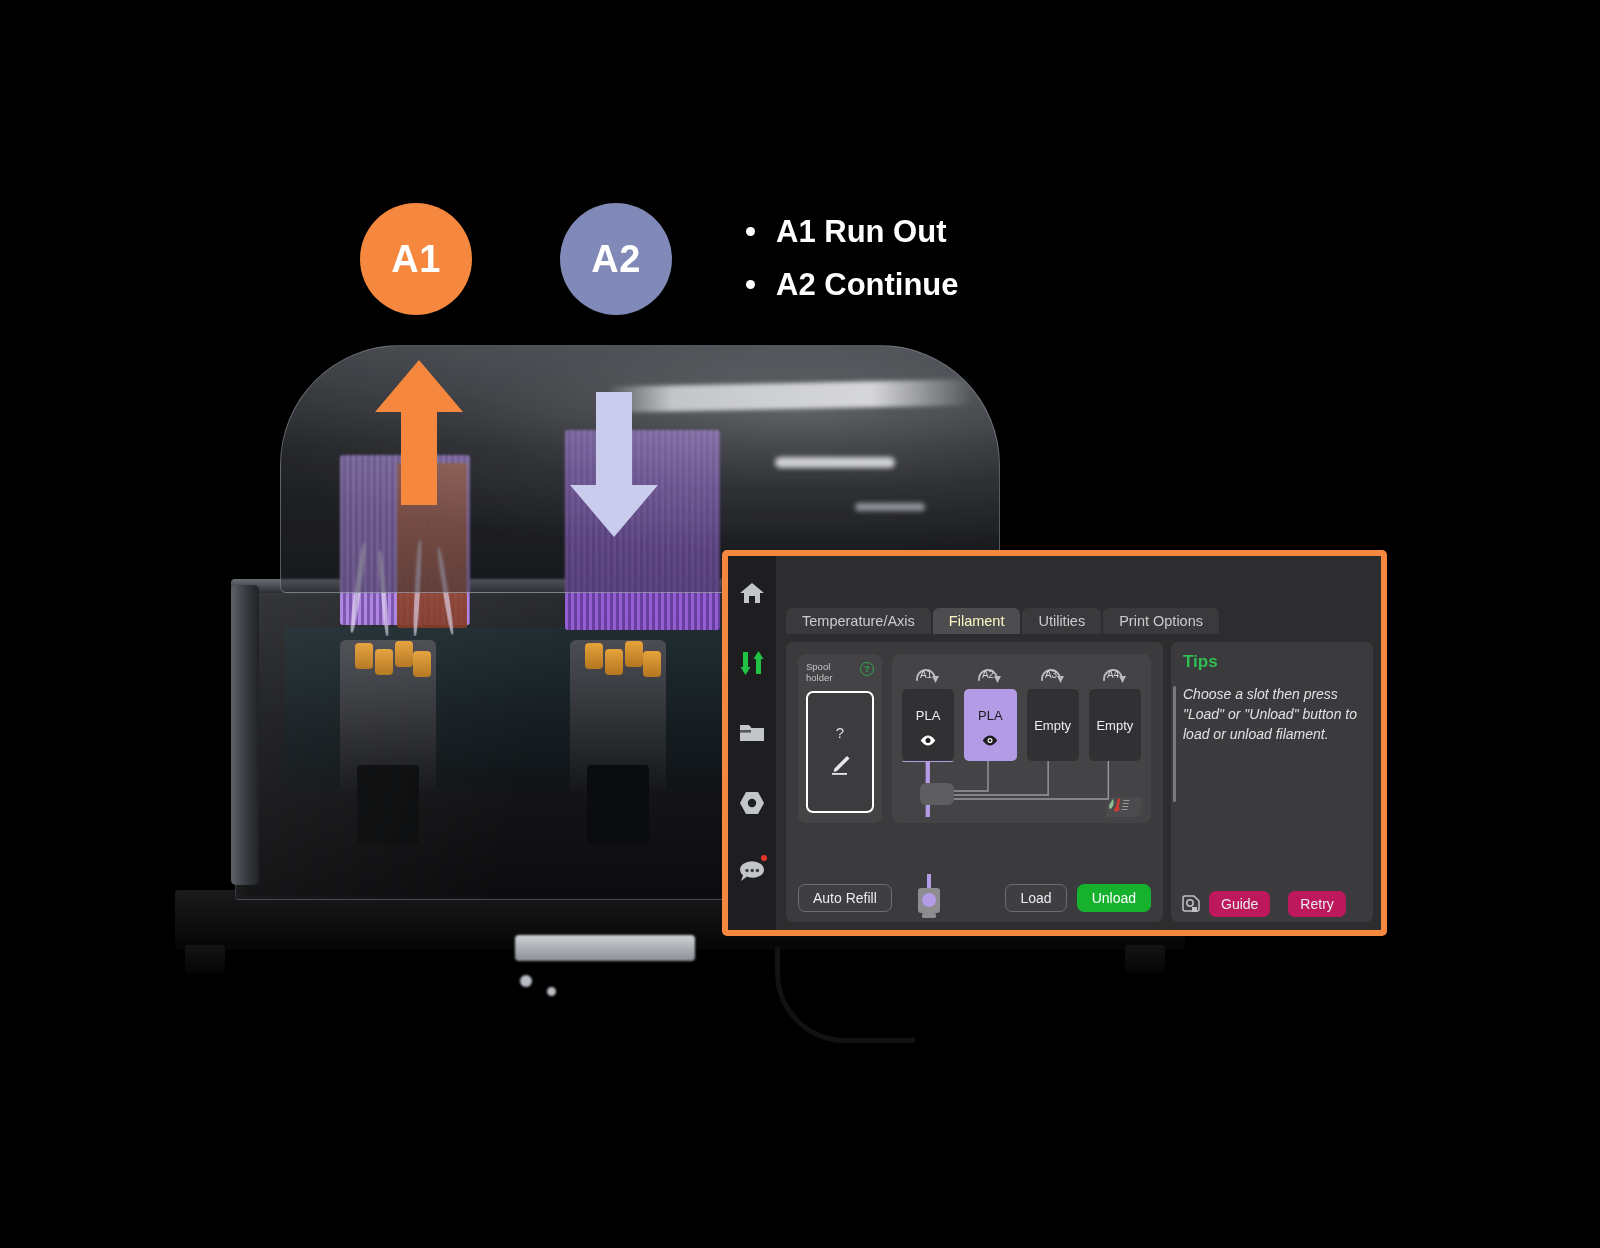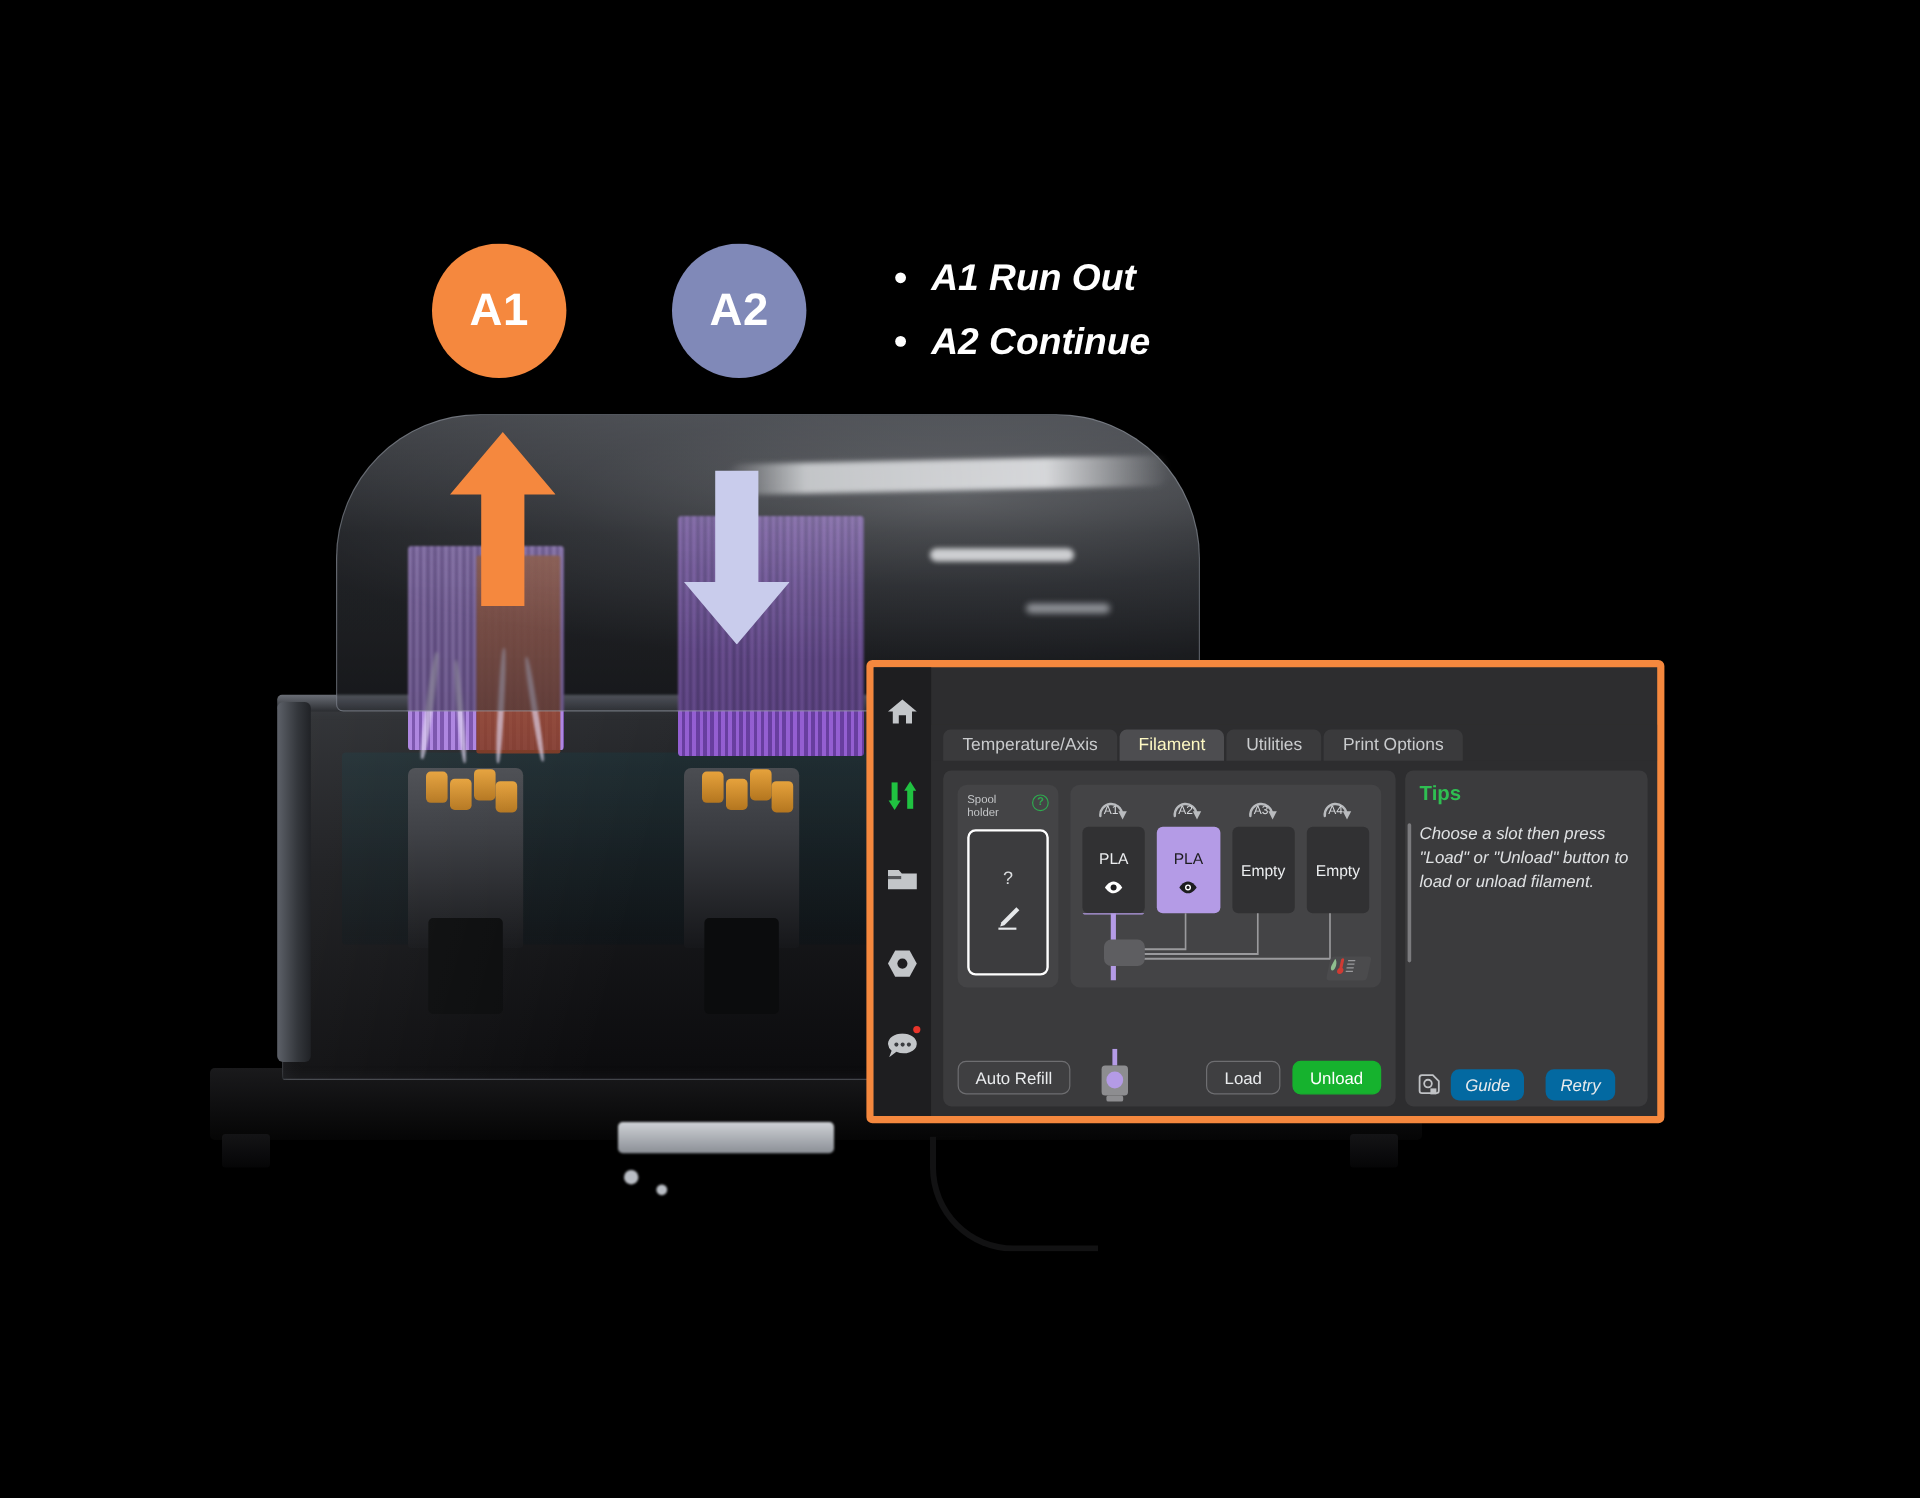--- a/index.html
+++ b/index.html
@@ -132,21 +132,21 @@
     display: flex; align-items: center; justify-content: center;
     font-size: 38px; font-weight: bold; color: #fff;
     letter-spacing: .5px;
   }
   .badge.a1 { left: 360px; top: 203px; background: #F5883E; }
   .badge.a2 { left: 560px; top: 203px; background: #8089B8; }
 
   .bullets { position: absolute; left: 740px; top: 205px; }
   .bullets li {
     list-style: none; color: #ffffff; font-size: 31px; font-weight: bold;
-    line-height: 1.72; position: relative; padding-left: 36px; white-space: nowrap; font-style: italic;
+    line-height: 1.72; position: relative; padding-left: 36px; white-space: nowrap;
   }
   .bullets li::before {
     content: ""; position: absolute; left: 6px; top: 22px;
     width: 9px; height: 9px; border-radius: 50%; background: #fff;
   }
 
   
   .ui-panel {
     position: absolute; left: 722px; top: 550px; width: 665px; height: 386px;
     border: 6px solid #F5883E; border-radius: 5px;
@@ -244,21 +244,21 @@
   .tips-title { color: #2fbf52; font-size: 17px; font-weight: bold; margin-bottom: 13px; }
   .tips-text { color: #dfe1e3; font-size: 14px; line-height: 1.42; font-style: italic; }
   .tips-scroll {
     position: absolute; left: 2px; top: 44px; width: 3px; height: 116px;
     background: #7b7b7e; border-radius: 2px;
   }
   .tips-foot {
     margin-top: auto; height: 34px; display: flex; align-items: center;
     gap: 8px; margin-left: -4px; padding-bottom: 3px;
   }
-  .tips-foot .btn { height: 26px; padding: 0 12px; border: none; background: #0369a1; font-style: italic; }
+  .tips-foot .btn { height: 26px; padding: 0 12px; border: none; background: #be185d; }
   .cam-icon { width: 22px; height: 22px; cursor: pointer; }
 </style>
 </head>
 <body>
 
 <div id="stage">
 
   <div class="photo">
 
     <div class="base-plate"></div>

